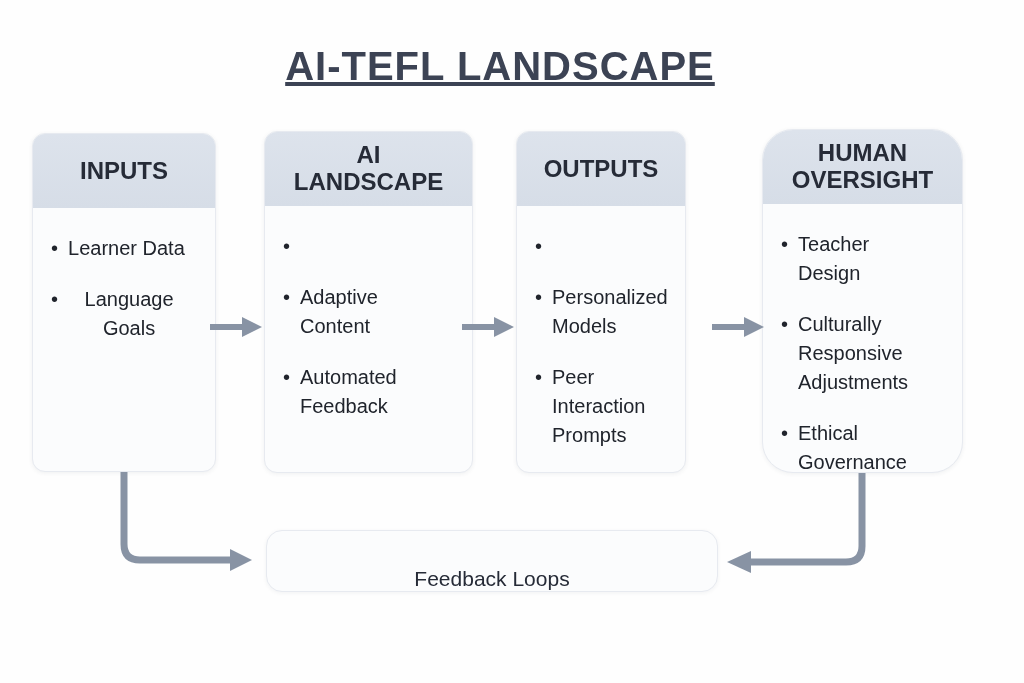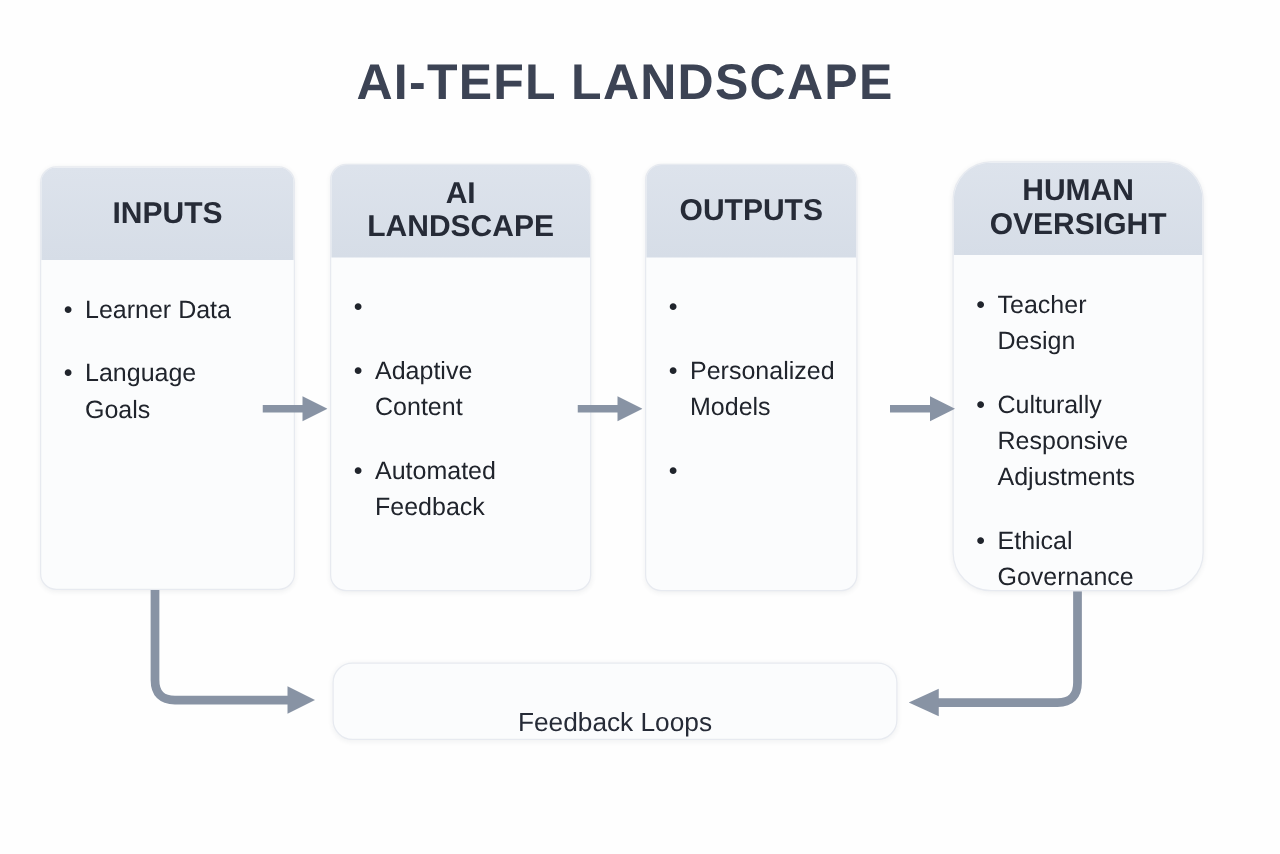--- a/index.html
+++ b/index.html
@@ -11,30 +11,31 @@
     overflow: hidden;
   }
   .page-title {
     position: absolute;
     top: 44px; left: 0; width: 1000px;
     text-align: center;
     font-size: 40px;
     font-weight: 700;
     letter-spacing: 1px;
     color: var(--title-text, #3c4354);
+    text-decoration: underline;
   }
   .card {
     position: absolute;
     background: var(--card-body, #fbfcfd);
     border: 1px solid var(--card-border, #e8ebf1);
     border-radius: 13px;
     box-shadow: 0 1px 4px rgba(40,50,70,0.07);
     overflow: hidden;
   }
-  .card-1 { left: 32px;  top: 133px; width: 204px; height: 339px; }
+  .card-1 { left: 32px;  top: 133px; width: 184px; height: 339px; }
   .card-2 { left: 264px; top: 131px; width: 209px; height: 342px; }
   .card-3 { left: 516px; top: 131px; width: 170px; height: 342px; }
   .card-4 { left: 762px; top: 129px; width: 201px; height: 344px; border-radius: 31px; }
   .card-header {
     height: 74px;
     background: linear-gradient(180deg, var(--header-band-light, #dde3ec), var(--header-band, #d6dde7));
     display: flex;
     align-items: center;
     justify-content: center;
     text-align: center;
@@ -53,21 +54,21 @@
   }
   .card-item {
     display: flex;
     gap: 10px;
     font-size: 20px;
     line-height: 1.45;
     color: var(--body-text, #20242c);
   }
   .bullet { flex: 0 0 auto; color: var(--body-text, #20242c); }
   .item-text { display: block; }
-  .card-1 .item-text { max-width: 122px; }
+  .card-1 .item-text { max-width: 122px; text-align: center; }
   .card-2 .item-text { max-width: 131px; }
   .card-3 .item-text { max-width: 152px; }
   .card-4 .item-text { max-width: 121px; }
   .feedback-box {
     position: absolute;
     left: 266px; top: 530px; width: 452px; height: 62px;
     background: var(--card-body, #fbfcfd);
     border: 1px solid var(--card-border, #e8ebf1);
     border-radius: 16px;
     box-shadow: 0 1px 4px rgba(40,50,70,0.06);
@@ -131,20 +132,21 @@
   <ul class="card-list">
     <li class="card-item">
       <span class="bullet">•</span>
     </li>
     <li class="card-item">
       <span class="bullet">•</span>
       <span class="item-text">Personalized Models</span>
     </li>
     <li class="card-item">
       <span class="bullet">•</span>
+      <span class="item-text">Peer Interaction Prompts</span>
     </li>
   </ul>
 </section>
 
 <section class="card card-4">
   <header class="card-header">
     <span>HUMAN OVERSIGHT</span>
   </header>
   <ul class="card-list">
     <li class="card-item">

